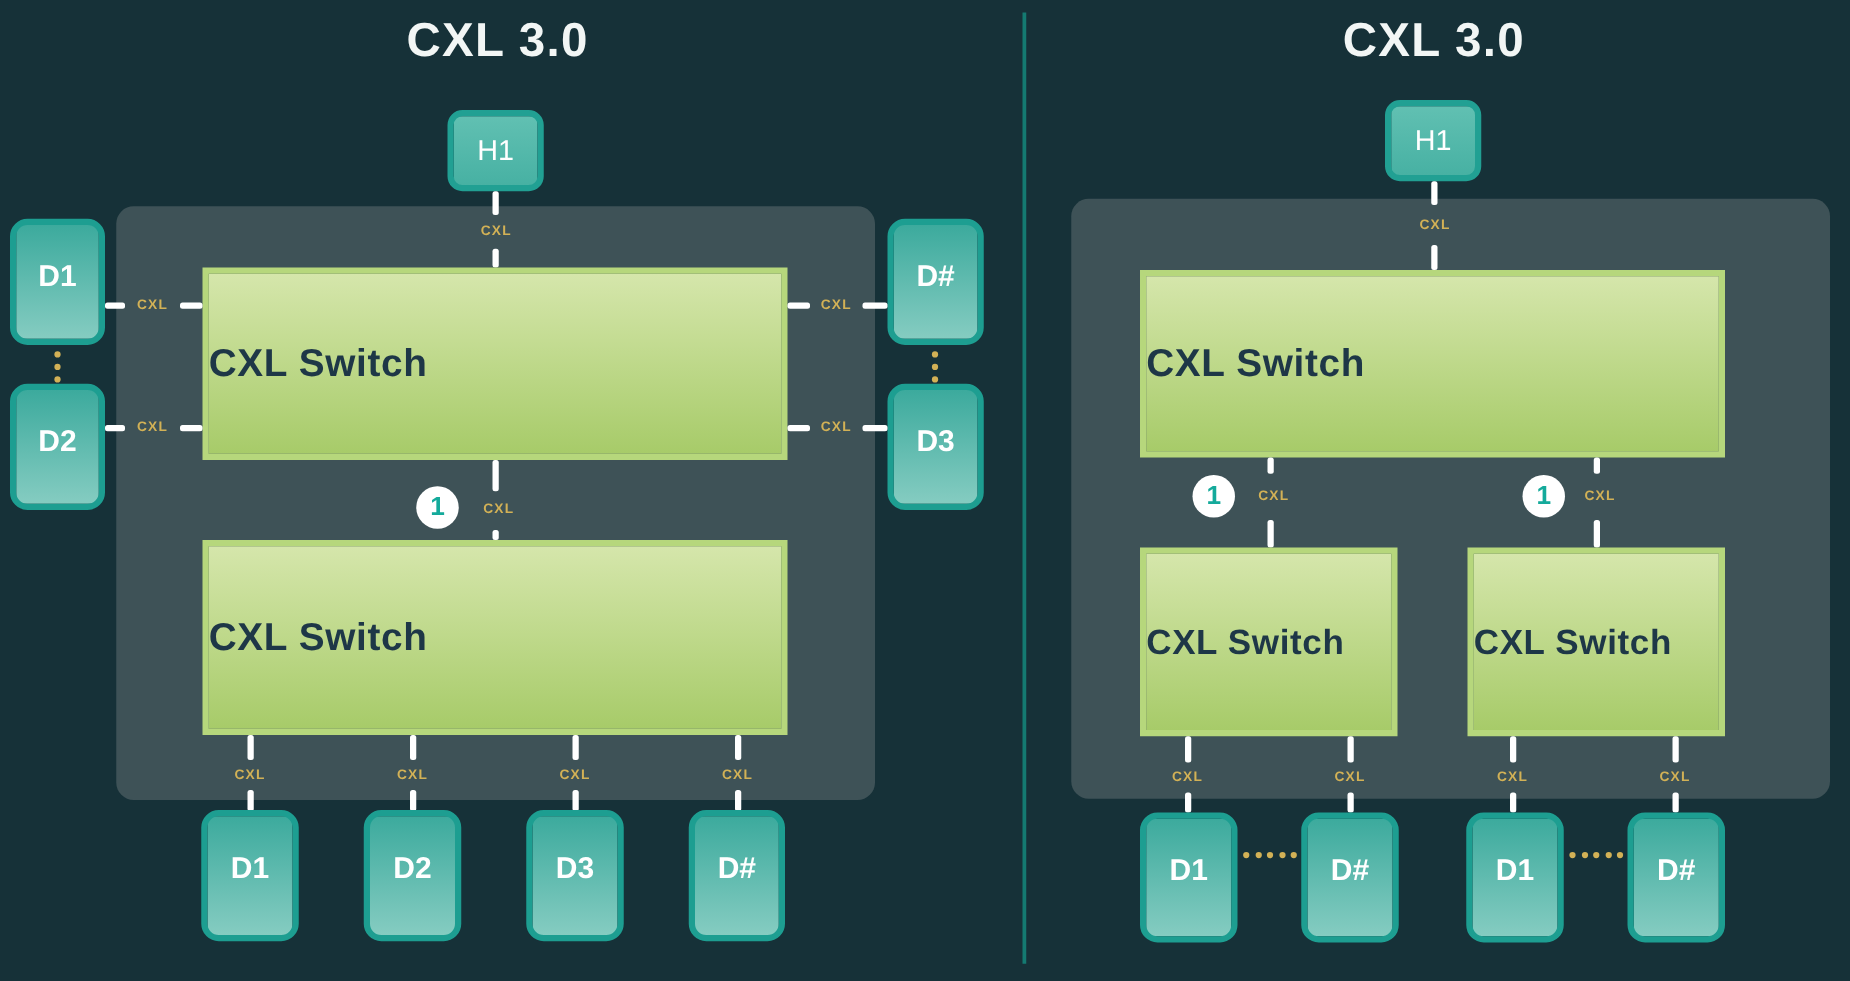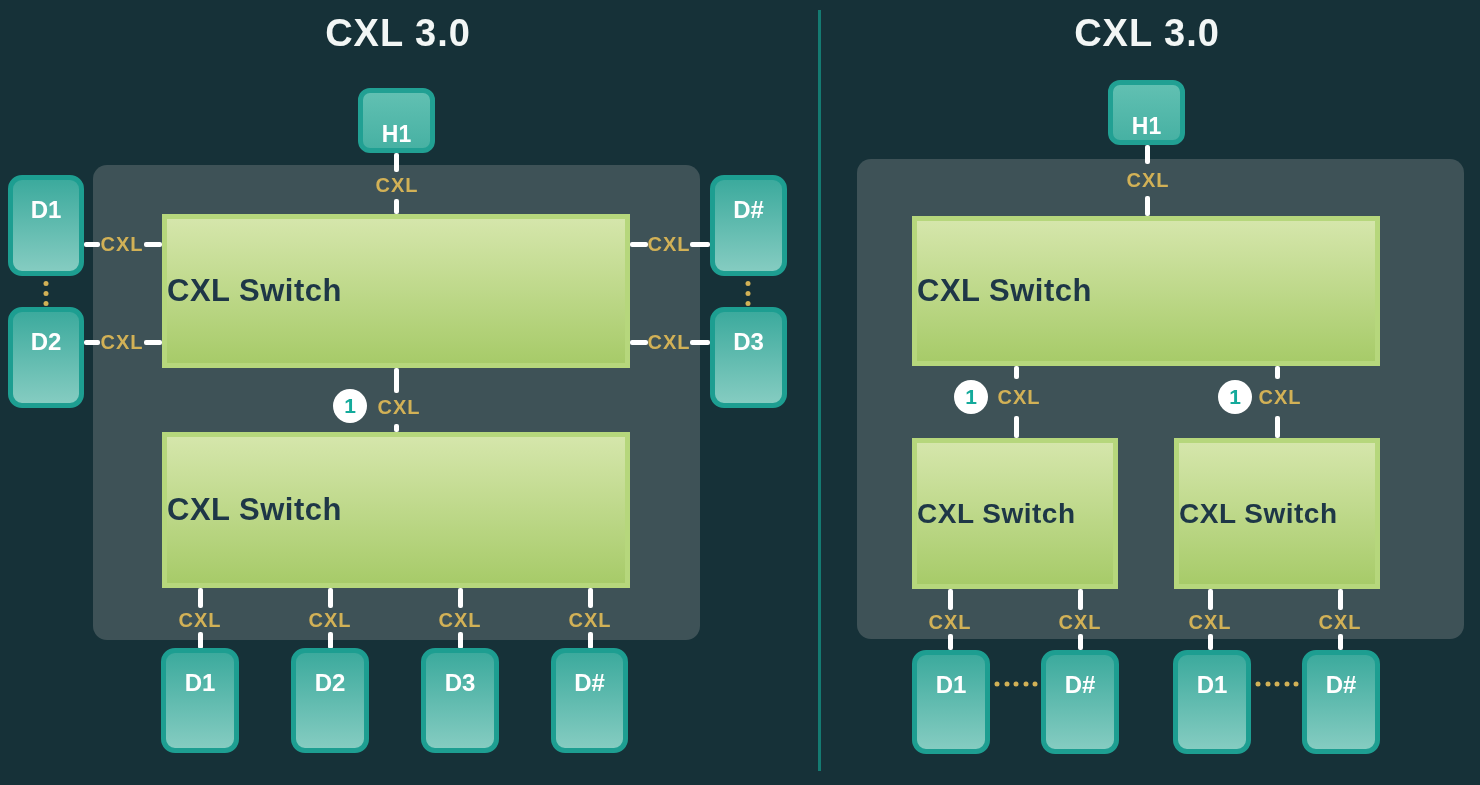--- a/index.html
+++ b/index.html
@@ -25,34 +25,34 @@
     color: #1e3747; font-weight: bold; letter-spacing: 0.5px;
   }
   .switch.big { font-size: 31px; }
   .switch.small { font-size: 28px; }
   .device {
     position: absolute; box-sizing: border-box;
     border: 5px solid #1d9e91; border-radius: 14px;
     background: linear-gradient(180deg, #3caa9d 0%, #85ccc1 100%);
     color: #ffffff; font-size: 24px; font-weight: bold;
     display: flex; justify-content: center; align-items: flex-start;
-    padding-top: 16px;
+    padding-top: 28px;
   }
   .host {
     position: absolute; box-sizing: border-box;
     border: 5px solid #21a093; border-radius: 12px;
     background: linear-gradient(180deg, #61c0b2 0%, #47b1a3 100%);
-    color: #ffffff; font-size: 23px; font-weight: bold;
-    display: flex; justify-content: center; align-items: flex-end;
+    color: #ffffff; font-size: 23px; font-weight: normal;
+    display: flex; justify-content: center; align-items: center;
   }
   .vline { position: absolute; width: 4.5px; background: #ffffff; border-radius: 2px; }
   .hline { position: absolute; height: 4.5px; background: #ffffff; border-radius: 2px; }
   .cxl {
     position: absolute; transform: translate(-50%, -50%);
-    color: #d2b156; font-size: 20px; font-weight: bold; letter-spacing: 1px;
+    color: #d2b156; font-size: 11px; font-weight: bold; letter-spacing: 1px;
     white-space: nowrap;
   }
   .hop {
     position: absolute; width: 34px; height: 34px; border-radius: 50%;
     background: #ffffff; color: #14aa9b; font-size: 21px; font-weight: bold;
     display: flex; align-items: center; justify-content: center;
   }
   .vdots { position: absolute; transform: translateX(-50%); display: flex; flex-direction: column; gap: 5px; }
   .hdots { position: absolute; transform: translate(-50%, -50%); display: flex; flex-direction: row; gap: 4.5px; }
   .vdots i, .hdots i { display: block; width: 5px; height: 5px; border-radius: 50%; background: #d2b156; }

